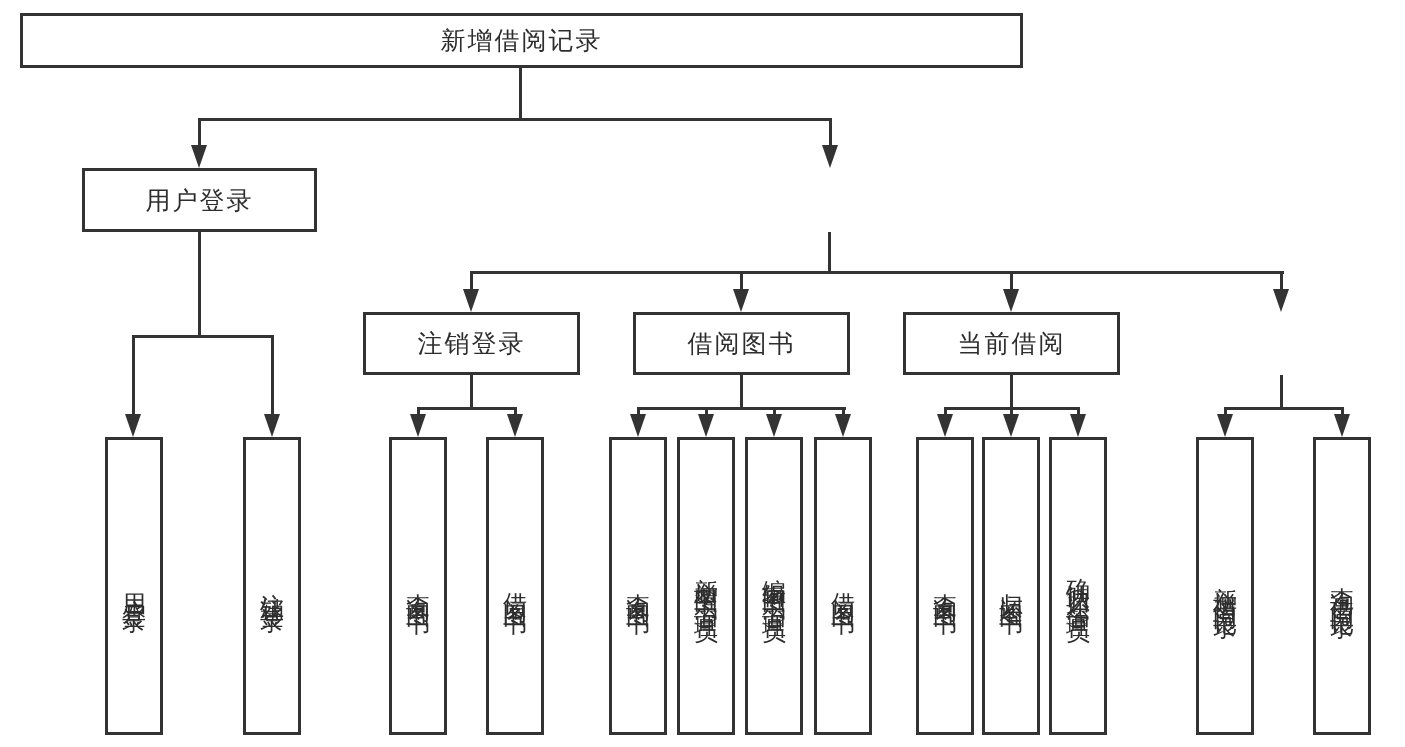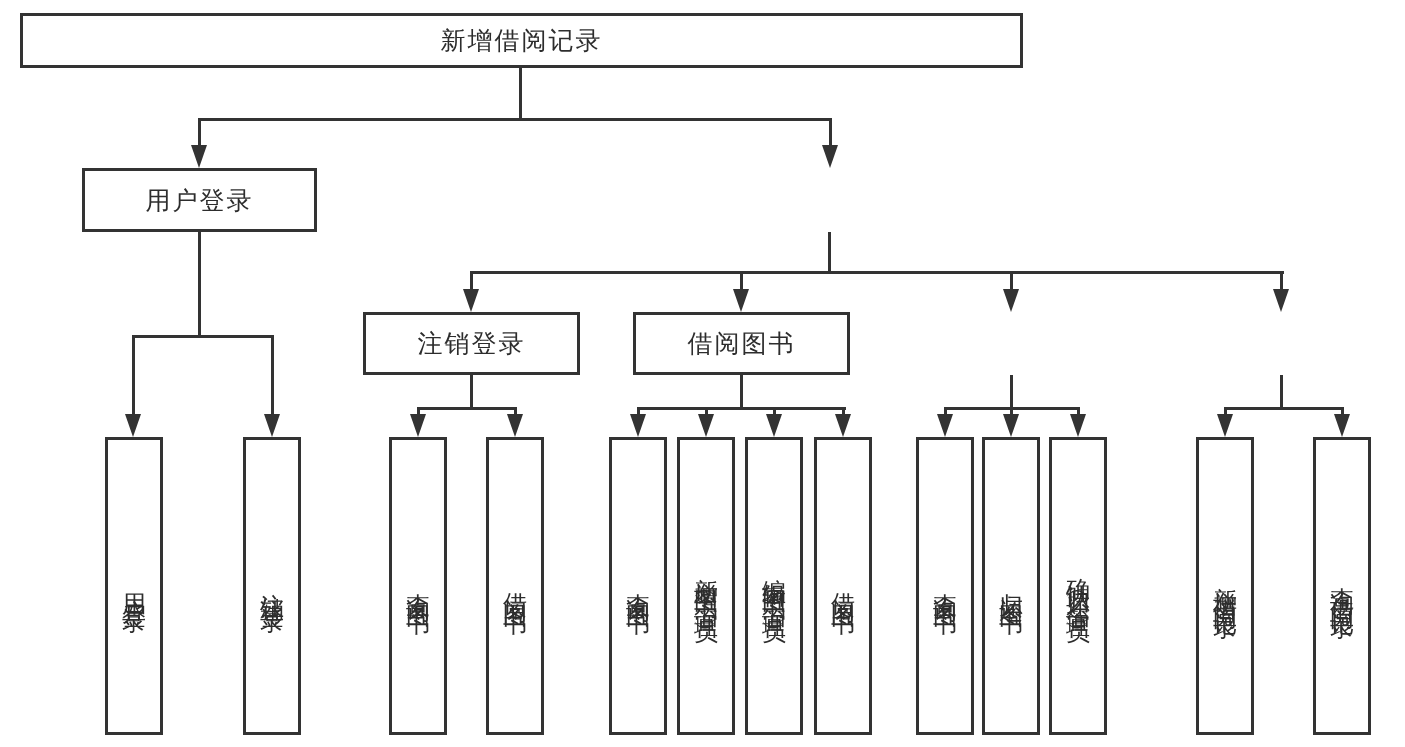--- a/index.html
+++ b/index.html
@@ -91,20 +91,21 @@
   <div class="arw" style="left:463px;top:289px"></div>
   <div class="vl" style="left:740px;top:271px;height:20px"></div>
   <div class="arw" style="left:733px;top:289px"></div>
   <div class="vl" style="left:1010px;top:271px;height:20px"></div>
   <div class="arw" style="left:1003px;top:289px"></div>
   <div class="vl" style="left:1280px;top:271px;height:20px"></div>
   <div class="arw" style="left:1273px;top:289px"></div>
 
   <div class="box" style="left:363px;top:312px;width:217px;height:63px">注销登录</div>
   <div class="box" style="left:633px;top:312px;width:217px;height:63px">借阅图书</div>
+  <div class="box" style="left:903px;top:312px;width:217px;height:63px">当前借阅</div>
 
   <div class="vl" style="left:470px;top:375px;height:34px"></div>
   <div class="hl" style="left:417px;top:407px;width:99px"></div>
   <div class="vl" style="left:417px;top:407px;height:10px"></div>
   <div class="arw" style="left:410px;top:414px"></div>
   <div class="vl" style="left:514px;top:407px;height:10px"></div>
   <div class="arw" style="left:507px;top:414px"></div>
 
   <div class="vl" style="left:740px;top:375px;height:34px"></div>
   <div class="hl" style="left:637px;top:407px;width:209px"></div>

